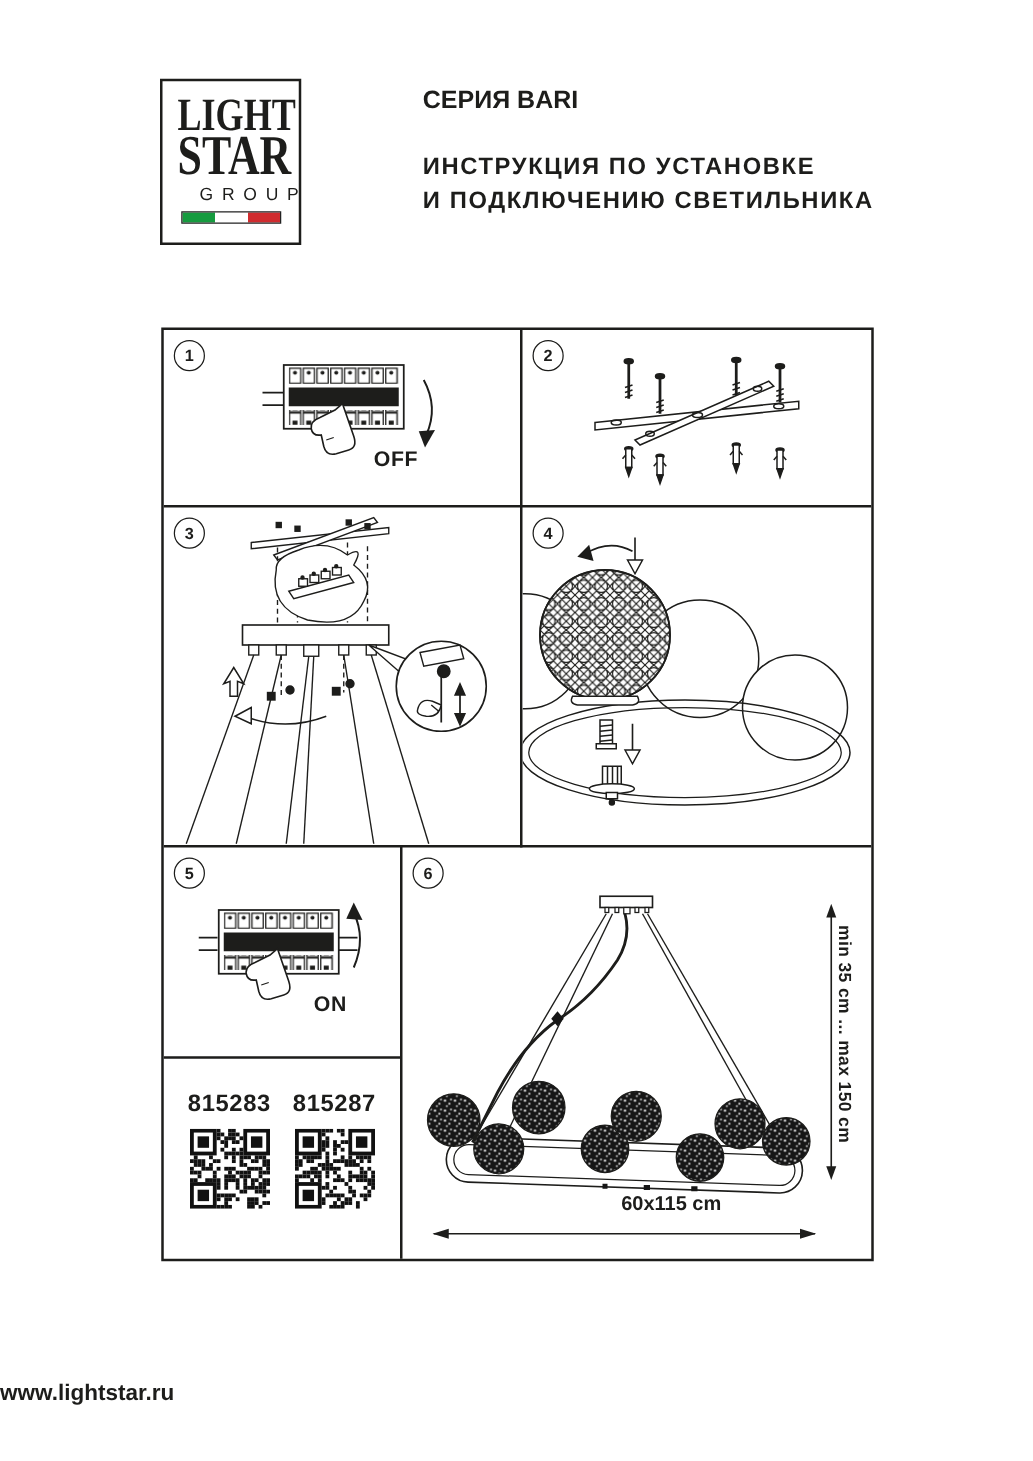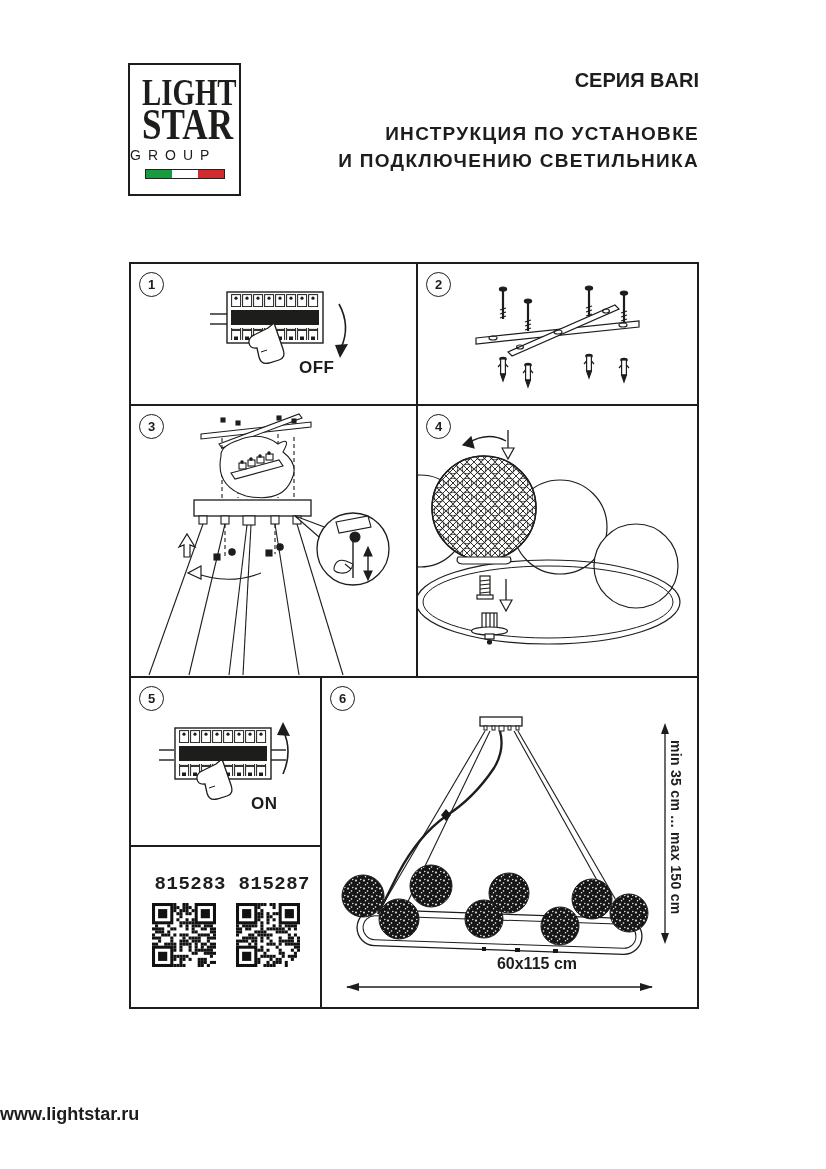--- a/index.html
+++ b/index.html
@@ -2,43 +2,43 @@
 <html style="--ink: #1d1d1b; --flag-green: #169b3f; --flag-red: #d02c2f;"><head>
 <meta charset="utf-8">
 <style>
   html,body{margin:0;padding:0;background:#fff;}
   .page{position:relative;width:826px;height:1169px;background:#fff;overflow:hidden;
         font-family:"Liberation Sans",sans-serif;color:var(--ink,#1d1d1b);}
   svg{display:block;}
   
   .logo-box{position:absolute;left:128px;top:63px;width:113px;height:133px;
             border:2px solid var(--ink,#1d1d1b);box-sizing:border-box;background:#fff;}
-  .logo-inner{padding-top:13px;text-align:left;}
+  .logo-inner{padding-top:13px;text-align:right;}
   .logo-w1{font-family:"Liberation Serif",serif;font-weight:700;font-size:37px;line-height:29px;transform:scaleX(.78);}
   .logo-w2{font-family:"Liberation Serif",serif;font-weight:700;font-size:45px;line-height:35px;transform:scaleX(.78);}
   .logo-group{margin-top:5px;font-size:14px;font-weight:400;}
   .logo-group span{letter-spacing:7px;margin-right:-7px;}
   .logo-flag{margin:6px auto 0;width:78px;height:8px;border:1.5px solid #222;box-sizing:content-box;
              background:linear-gradient(to right,var(--flag-green,#169b3f) 0 33%,#fff 33% 67%,var(--flag-red,#d02c2f) 67% 100%);}
-  .title-block{position:absolute;right:127px;top:66px;text-align:right;}
+  .title-block{position:absolute;right:127px;top:66px;text-align:left;}
   .t-line{font-size:20px;font-weight:700;line-height:28px;}
   .t-main{margin-top:26px;font-size:19px;font-weight:700;letter-spacing:1.3px;line-height:27px;}
   
   #grid{position:absolute;left:129px;top:262px;width:570px;height:747px;
         border:2px solid var(--ink,#1d1d1b);box-sizing:border-box;background:#fff;}
   .hline,.vline{position:absolute;background:var(--ink,#1d1d1b);}
   .cell{position:absolute;overflow:hidden;}
   .badge{position:absolute;left:8px;top:8px;width:23px;height:23px;border:1.6px solid var(--ink,#1d1d1b);
          border-radius:50%;display:flex;align-items:center;justify-content:center;
          font-size:13px;font-weight:600;background:#fff;z-index:3;}
   .step-label{position:absolute;font-size:17px;font-weight:600;letter-spacing:.5px;}
   .dim-v{position:absolute;writing-mode:vertical-rl;font-size:14px;font-weight:700;letter-spacing:.3px;white-space:nowrap;}
   .dim-h{position:absolute;font-size:16px;font-weight:700;text-align:right;}
   
-  .qr-col{position:absolute;top:26px;width:85px;text-align:right;font-family:Liberation Mono, monospace;}
+  .qr-col{position:absolute;top:26px;width:85px;text-align:center;}
   .qr-label{font-size:19px;font-weight:700;letter-spacing:.5px;}
   .qr-col svg{margin:8px auto 0;}
   
   #notes{position:absolute;left:129px;top:1011px;width:570px;height:57px;border:2px solid var(--ink,#1d1d1b);
          box-sizing:border-box;padding:8px 0 0 17px;background:#fff;}
   .note-line{font-size:13.5px;line-height:20px;}
   #footer{position:absolute;top:1104px;left:0;width:100%;text-align:left;font-size:18px;font-weight:700;}
 </style>
 </head>
 <body>

